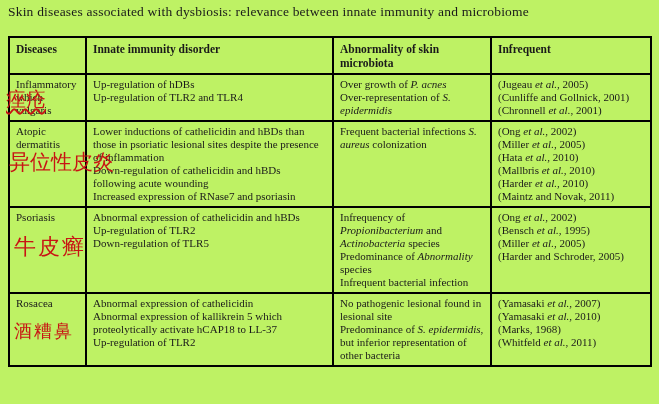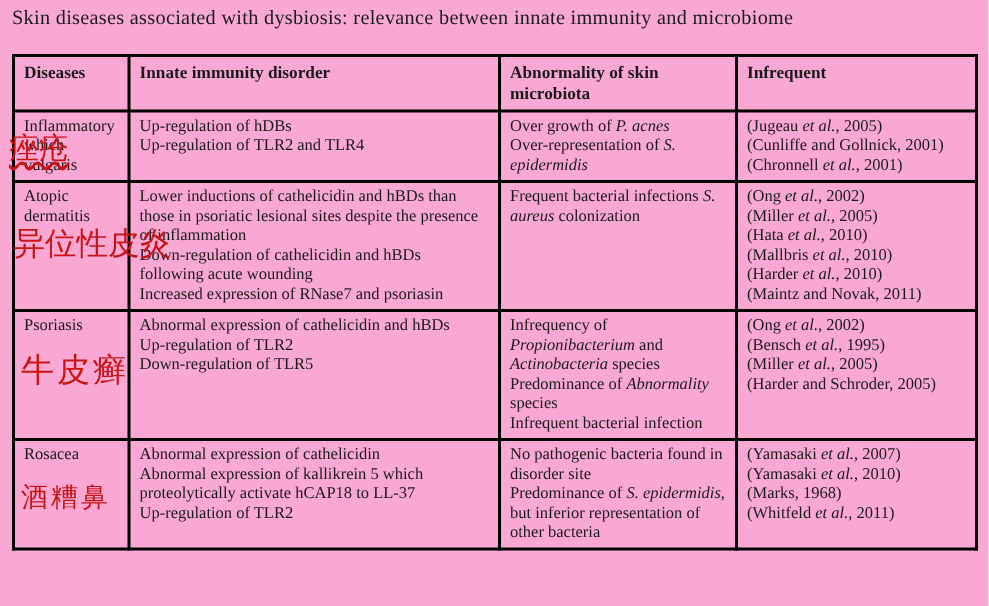--- a/index.html
+++ b/index.html
@@ -1,17 +1,17 @@
 <!DOCTYPE html>
 <html><head>
 <meta charset="utf-8">
 <style>
   html,body { margin:0; padding:0; background:#ffffff; }
   .page {
-    position:relative; width:659px; height:404px; background:#f9a8d4;
+    position:relative; width:659px; height:404px; background:#bef264;
     font-family:"Liberation Serif", serif; color:#1a1a1a; overflow:hidden;
   }
   .title {
     position:absolute; left:8px; top:4px;
     font-size:13.5px; letter-spacing:0.2px; white-space:nowrap;
   }
   table.main-table {
     position:absolute; left:8px; top:36px; width:642px;
     border-collapse:collapse; table-layout:fixed;
     border:2px solid #000;
@@ -127,21 +127,21 @@
           </td>
         </tr>
         <tr>
           <td class="col-disease"><span>Rosacea</span><span class="zh zh-3">酒糟鼻</span></td>
           <td class="col-innate">
             <div class="line"><span>Abnormal expression of cathelicidin</span></div>
             <div class="line"><span>Abnormal expression of kallikrein 5 which proteolytically activate hCAP18 to LL-37</span></div>
             <div class="line"><span>Up-regulation of TLR2</span></div>
           </td>
           <td class="col-micro">
-            <div class="line"><span>No pathogenic bacteria found in disorder site</span></div>
+            <div class="line"><span>No pathogenic lesional found in lesional site</span></div>
             <div class="line"><span>Predominance of </span><i>S. epidermidis</i><span>, but inferior representation of other bacteria</span></div>
           </td>
           <td class="col-ref">
             <div class="line"><span>(Yamasaki </span><i>et al.</i><span>, 2007)</span></div>
             <div class="line"><span>(Yamasaki </span><i>et al.</i><span>, 2010)</span></div>
             <div class="line"><span>(Marks, 1968)</span></div>
             <div class="line"><span>(Whitfeld </span><i>et al.</i><span>, 2011)</span></div>
           </td>
         </tr>
       </tbody>

